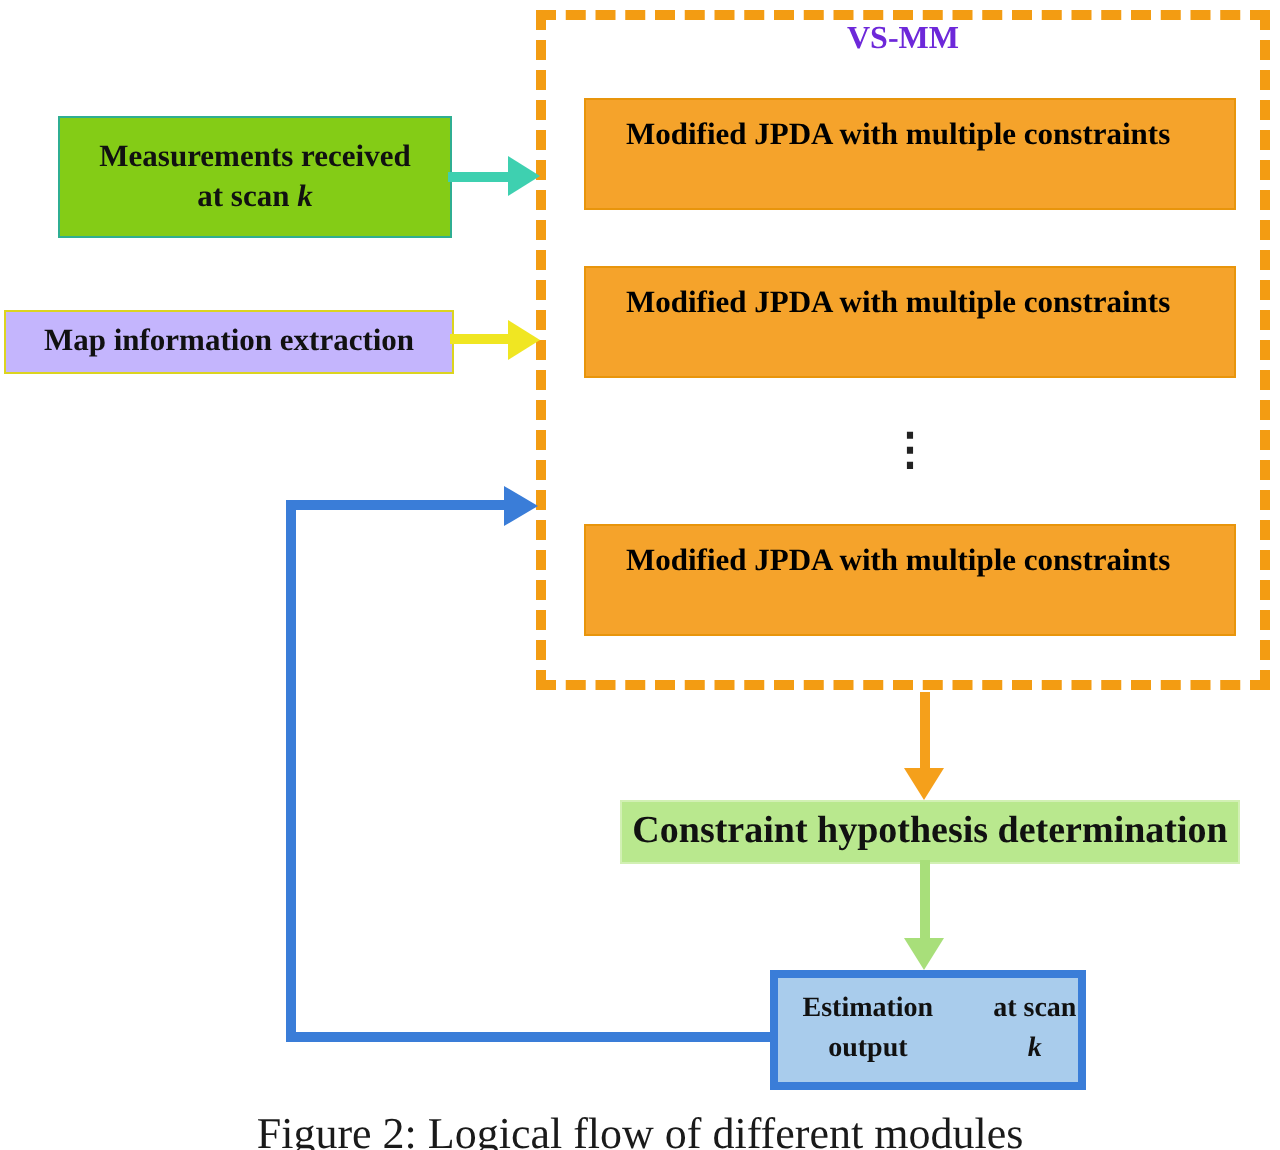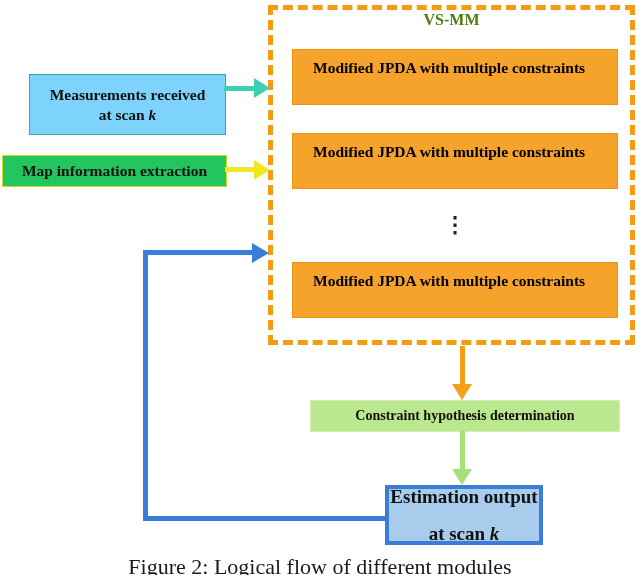--- a/index.html
+++ b/index.html
@@ -14,21 +14,21 @@
   .abs { position: absolute; }
 
   
   .vsmm {
     left: 268px; top: 5px; width: 357px; height: 330px;
     border: 5px dashed #f39c12;
   }
   .vsmm-label {
     position: absolute; left: 0; top: 1px; width: 100%;
     text-align: center;
-    color: #4d7c0f; font-weight: bold; font-size: 16px;
+    color: #6d28d9; font-weight: bold; font-size: 16px;
   }
 
   
   .jpda {
     left: 292px; width: 304px;
     background: #f5a32b;
     border: 1px solid #e8950c;
     padding: 8px 0 8px 20px;
     font-weight: bold; font-size: 15.5px; line-height: 19px;
     color: #000000;
@@ -39,45 +39,45 @@
 
   .vdots {
     left: 444px; top: 210px; width: 20px;
     font-size: 22px; font-weight: bold; color: #222;
     text-align: center; line-height: 30px;
   }
 
   
   .measurements {
     left: 29px; top: 58px; width: 195px; height: 59px;
-    background: #7dd3fc; border: 1px solid #2fae92;
+    background: #84cc16; border: 1px solid #2fae92;
     display: flex; flex-direction: column; align-items: center; justify-content: center;
-    font-weight: bold; font-size: 15.5px; line-height: 20px; text-align: center; margin-top: 16px;
+    font-weight: bold; font-size: 15.5px; line-height: 20px; text-align: center;
   }
   .mapbox {
     left: 2px; top: 155px; width: 223px; height: 30px;
-    background: #22c55e; border: 1px solid #dcd41f;
+    background: #c4b5fd; border: 1px solid #dcd41f;
     display: flex; align-items: center; justify-content: center;
     font-weight: bold; font-size: 15.5px;
   }
 
   
   .determination {
     left: 310px; top: 400px; width: 308px; height: 30px;
     background: #b9e88e; border: 1px solid #d2f0b4;
     display: flex; align-items: center; justify-content: center;
-    font-weight: bold; font-size: 14px;
+    font-weight: bold; font-size: 19px;
   }
 
   
   .output {
     left: 385px; top: 485px; width: 150px; height: 52px;
     background: #a9ccec; border: 4px solid #3a7dd8;
-    display: flex; flex-direction: column; align-items: center; justify-content: center;
-    font-weight: bold; font-size: 19px; line-height: 20px; text-align: center; gap: 17px;
+    display: flex; flex-direction: row; align-items: center; justify-content: center;
+    font-weight: bold; font-size: 14px; line-height: 20px; text-align: center; gap: 17px;
   }
 
   .ital { font-style: italic; font-weight: bold; }
 
   
   .shaft-h { height: 5px; }
   .shaft-v { width: 5px; }
   .teal-c   { background: #3ed0b0; }
   .yellow-c { background: #f0e622; }
   .blue-c   { background: #3a7dd8; }

